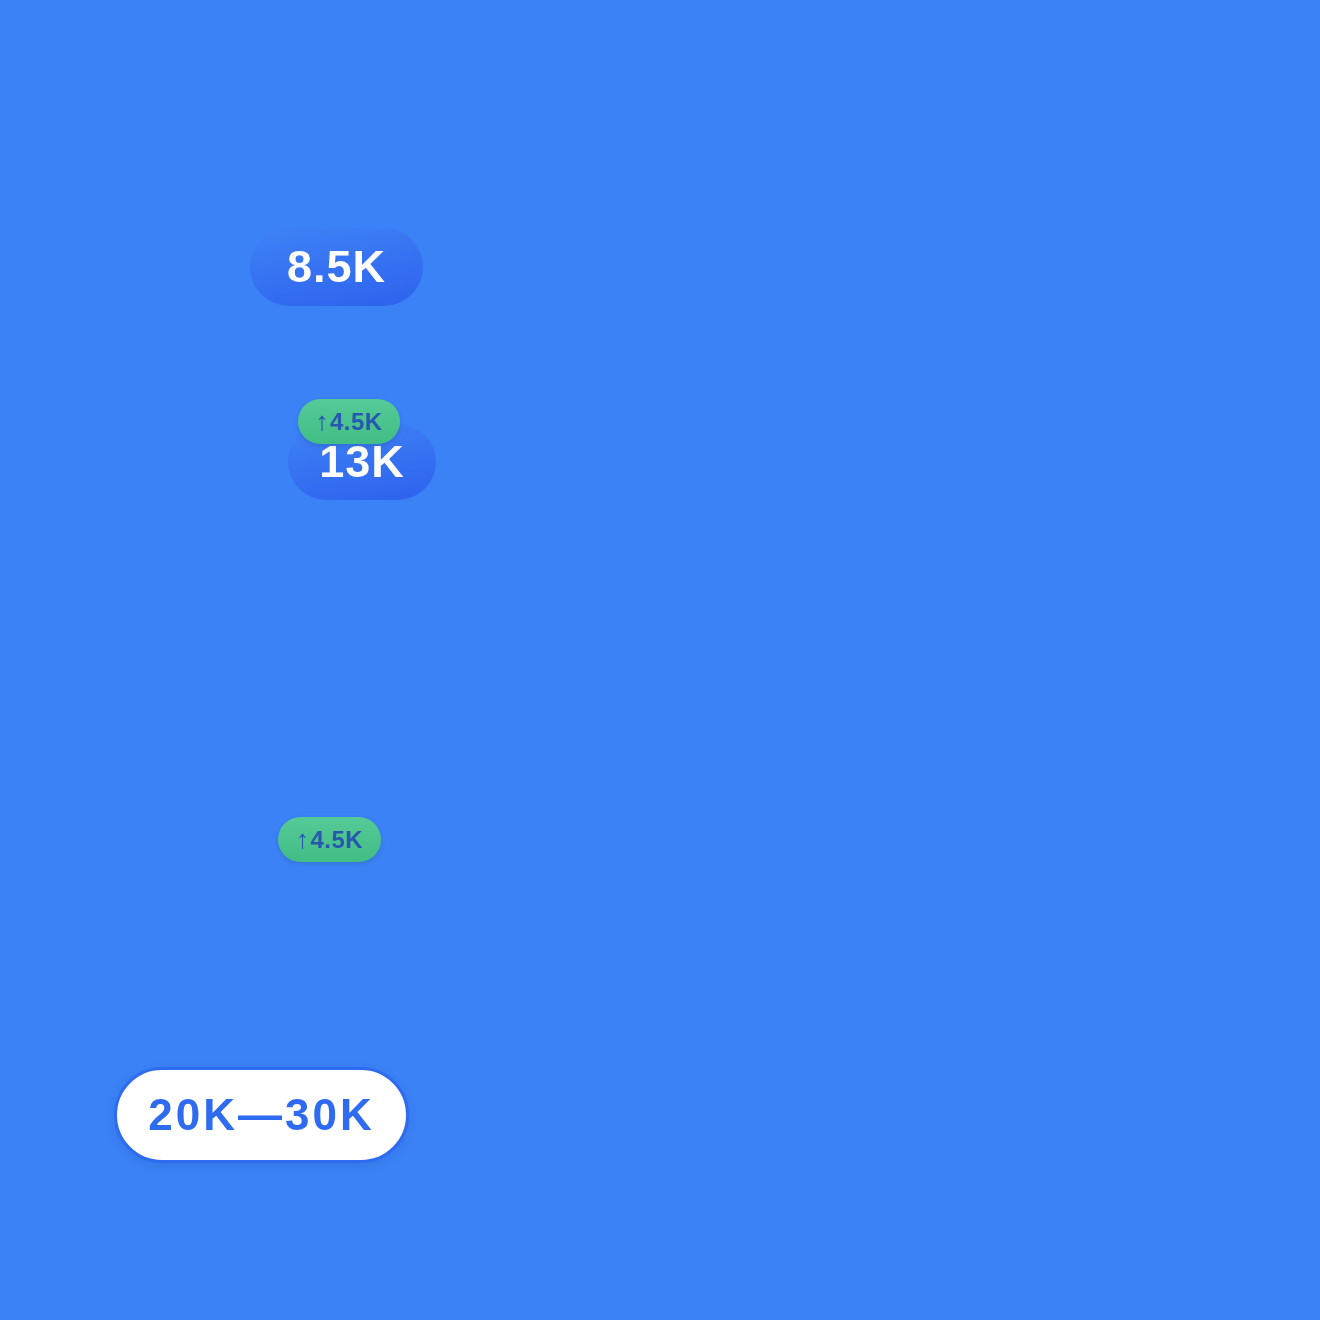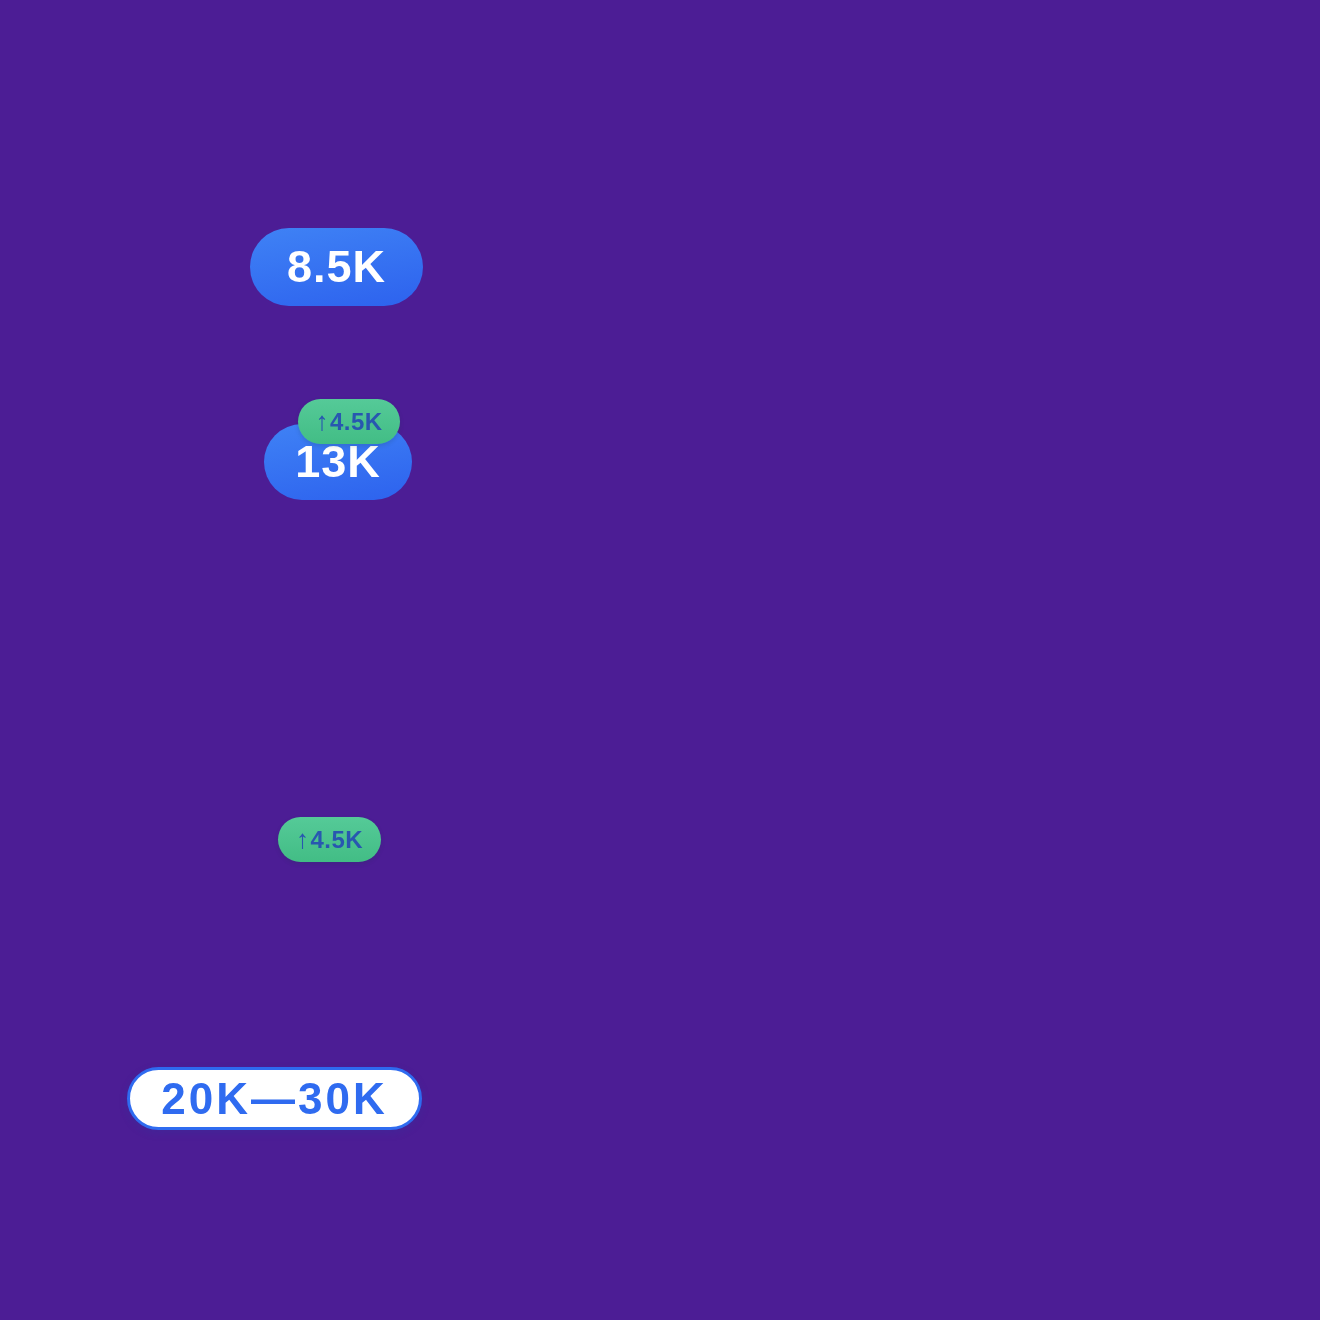--- a/index.html
+++ b/index.html
@@ -3,21 +3,21 @@
 <meta charset="utf-8">
 <style>
   html, body {
     margin: 0;
     padding: 0;
   }
   .canvas {
     position: relative;
     width: 1320px;
     height: 1320px;
-    background: #4c1d95;
+    background: #3b82f6;
     overflow: hidden;
     font-family: "Liberation Sans", sans-serif;
   }
 
   .pill-blue {
     position: absolute;
     display: flex;
     align-items: center;
     justify-content: center;
     background: linear-gradient(170deg, #3f82f5 0%, #2d62ee 100%);
@@ -62,24 +62,24 @@
     color: #2f6bf0;
     font-size: 44px;
     font-weight: 600;
     letter-spacing: 3px;
     box-shadow: 0 3px 8px rgba(30, 70, 160, 0.18);
   }
 
   
   #chip-8-5k            { left: 250px; top: 228px;  width: 173px; height: 78px; }
   #chip-13k-badge       { left: 298px; top: 399px;  width: 102px; height: 45px; }
-  #chip-13k             { left: 264px; top: 424px;  width: 148px; height: 76px; }
+  #chip-13k             { left: 288px; top: 424px;  width: 148px; height: 76px; }
   #chip-17-5k-badge     { left: 278px; top: 817px;  width: 103px; height: 45px; }
   #chip-17-5k           { left: 237px; top: 842px;  width: 190px; height: 78px; }
-  #chip-range           { left: 127px; top: 1067px; width: 295px; height: 63px; }
+  #chip-range           { left: 114px; top: 1067px; width: 295px; height: 96px; }
 </style>
 </head>
 <body>
 
 <div class="canvas">
 
   <div class="pill-blue" id="chip-8-5k">
     <span>8.5K</span>
   </div>
 

